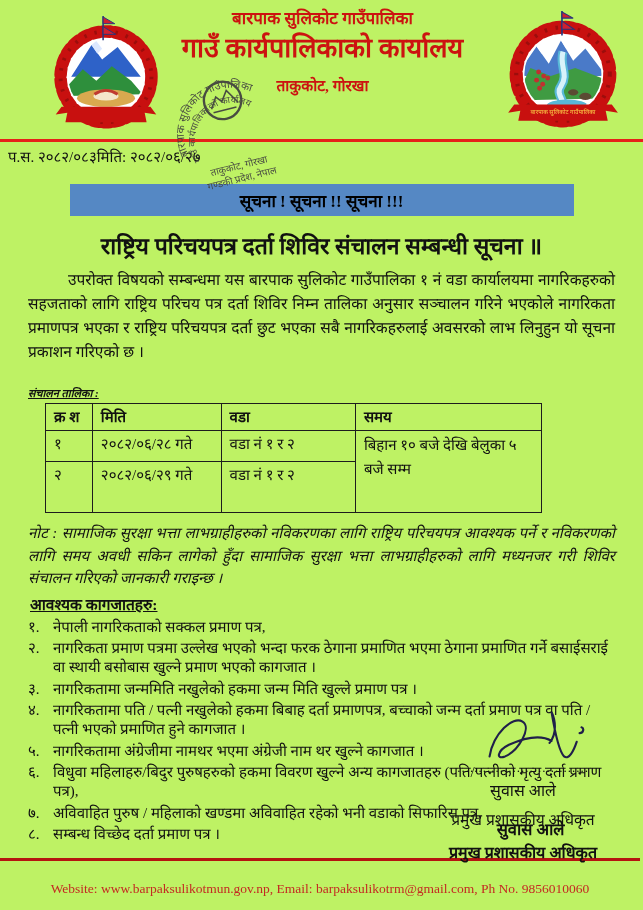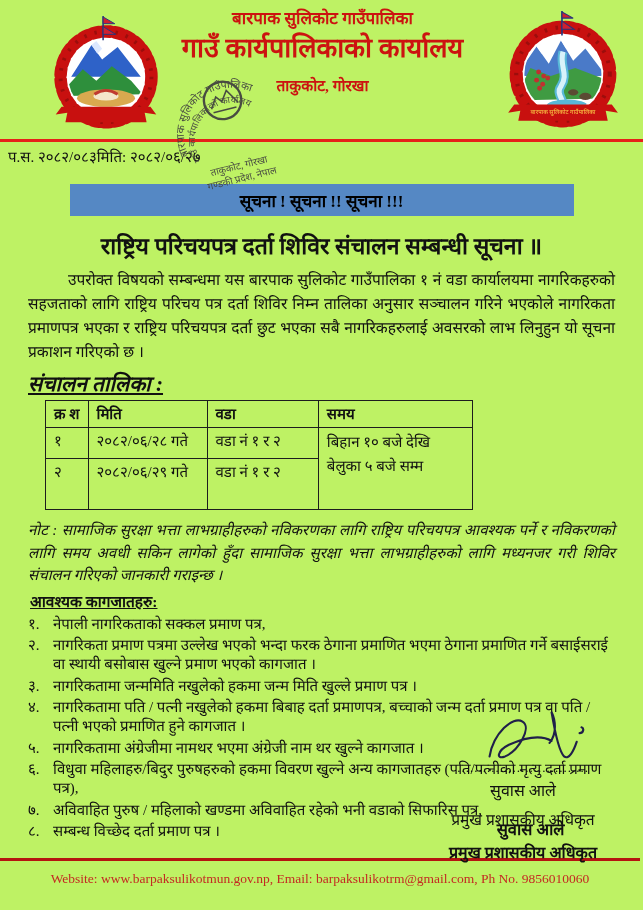--- a/index.html
+++ b/index.html
@@ -18,22 +18,22 @@
   .h-addr2{font-size:15.5px;margin-top:4px;}
   .stamp{position:absolute;left:166px;top:64px;width:128px;height:132px;z-index:6;opacity:.92;}
   .red-rule{position:absolute;left:0;top:139px;width:643px;height:3px;background:#e62019;}
   .meta-row{position:absolute;left:8px;top:146px;width:627px;display:flex;font-size:15px;}
   
   .content{position:absolute;left:0;top:164px;width:643px;}
   .banner{margin:20px auto 0;width:502px;height:30px;background:#5588c4;border:1px solid #49379e00;
     display:flex;align-items:center;justify-content:center;font-weight:bold;font-size:17px;color:#000;}
   .notice-title{text-align:center;font-weight:bold;font-size:23px;margin-top:13px;}
   .body-para{margin:7px 28px 0;font-size:15.5px;line-height:1.55;text-align:justify;text-indent:40px;}
-  .schedule-heading{margin:5px 0 3px 28px;font-weight:bold;font-style:italic;text-decoration:underline;font-size:21px;}
-  table.schedule{margin-left:45px;border-collapse:collapse;width:428px;font-size:15px;padding-left:8px;}
+  .schedule-heading{margin:21px 0 3px 28px;font-weight:bold;font-style:italic;text-decoration:underline;font-size:11px;}
+  table.schedule{margin-left:45px;border-collapse:collapse;width:497px;font-size:15px;padding-left:8px;}
   table.schedule th,table.schedule td{border:1.4px solid #1d1d1d;padding:2px 8px;text-align:left;vertical-align:top;}
   table.schedule th{font-weight:bold;height:22px;}
   td.c-sn{width:30px;}
   td.c-date{width:112px;}
   td.c-ward{width:118px;text-align:center;}
   td.c-time{width:170px;vertical-align:middle;line-height:1.6;}
   tr.r1 td{height:26px;}
   tr.r2 td{height:46px;}
   .note{margin:9px 28px 0;font-style:italic;font-size:15px;line-height:1.5;text-align:justify;}
   .docs-heading{margin:3px 0 1px 30px;font-weight:bold;text-decoration:underline;font-size:15.5px;}
@@ -44,21 +44,21 @@
   .signature{position:absolute;left:428px;top:708px;width:190px;text-align:center;z-index:4;}
   .sig-scribble{margin-left:55px;display:block;}
   .sig-dots{font-size:13px;letter-spacing:1px;margin-top:-8px;white-space:nowrap;overflow:hidden;}
   .sig-name{font-size:16px;margin-top:3px;}
   .sig-title-wrap{position:relative;margin-top:7px;height:24px;}
   .sig-title{font-size:15.5px;}
   .sig-stamp-name{position:absolute;left:54%;top:9px;transform:translateX(-50%);font-weight:bold;font-size:16.5px;white-space:nowrap;}
   .sig-stamp-title{margin-top:9px;font-weight:bold;font-size:16px;white-space:nowrap;}
   
   .footer{position:absolute;left:0;top:858px;width:640px;border-top:3px solid #b51410;text-align:center;
-    color:#c42a22;font-size:13.5px;padding-top:10px;}
+    color:#c42a22;font-size:13.5px;padding-top:20px;}
 </style>
 </head>
 <body>
 
 <div class="page">
 
   <svg class="logo logo-left" viewBox="0 0 120 120">
     <circle cx="60" cy="64" r="44" fill="#ffffff"></circle>
     <circle cx="60" cy="64" r="47" fill="none" stroke="#c8100f" stroke-width="13" stroke-dasharray="7 4.5" stroke-linecap="round"></circle>
     <circle cx="60" cy="64" r="47" fill="none" stroke="#9c0d0c" stroke-width="4" stroke-dasharray="2.5 8.5"></circle>

